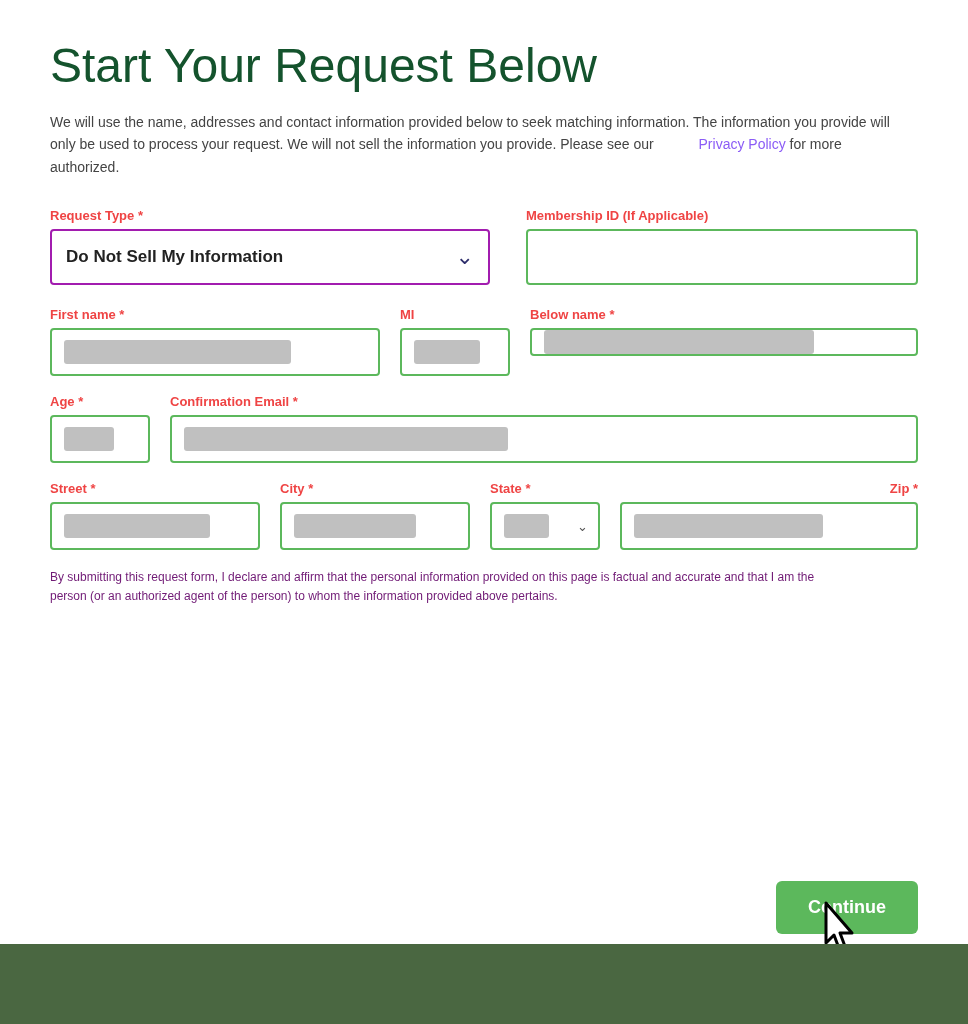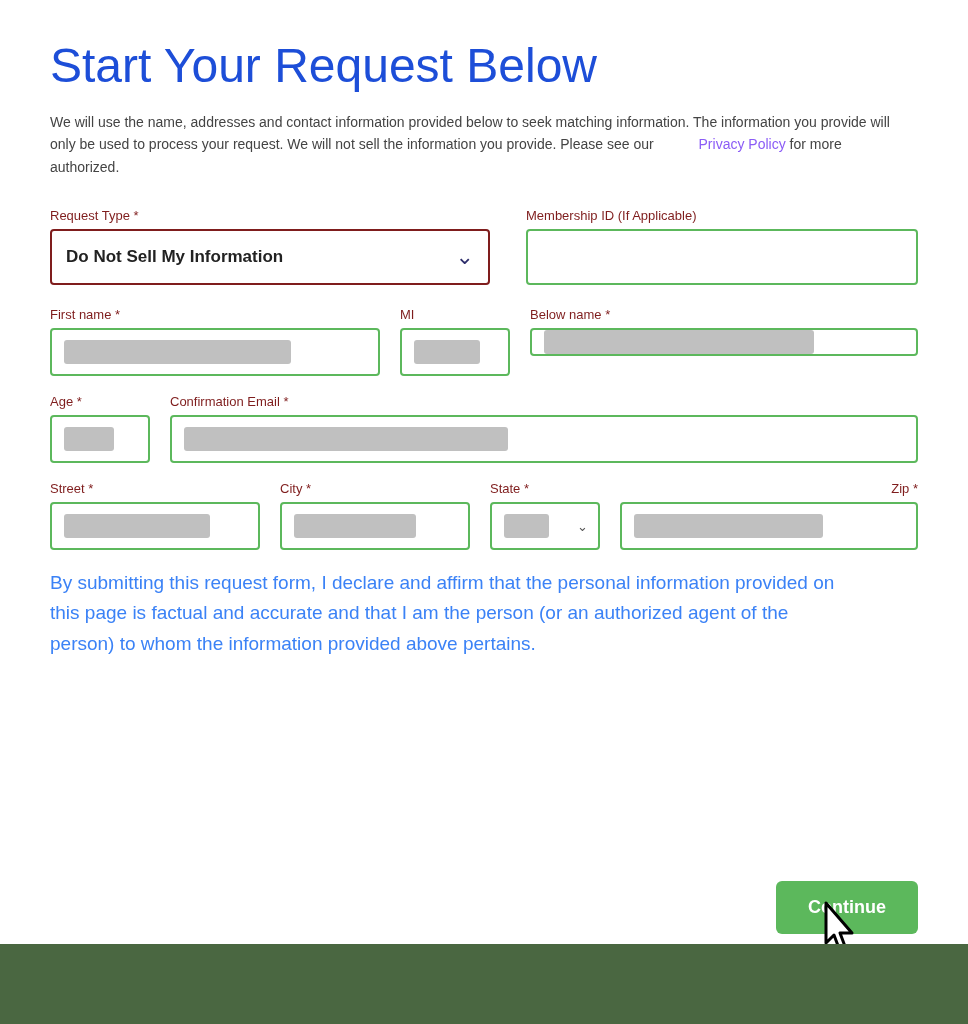--- a/index.html
+++ b/index.html
@@ -18,21 +18,21 @@
     }
 
     .page-container {
       padding: 40px 50px 0 50px;
       background: #fff;
     }
 
     .page-title {
       font-size: 48px;
       font-weight: 300;
-      color: #1d4ed8;
+      color: #14532d;
       margin-bottom: 18px;
       line-height: 1.1;
     }
 
     .description {
       font-size: 14px;
       color: #444;
       line-height: 1.6;
       margin-bottom: 30px;
       max-width: 860px;
@@ -55,23 +55,23 @@
       align-items: flex-start;
     }
 
     .form-group {
       display: flex;
       flex-direction: column;
     }
 
     .form-label {
       font-size: 13px;
-      color: #7f1d1d;
+      color: #ef4444;
       margin-bottom: 6px;
-      font-weight: 400;
+      font-weight: 700;
     }
 
     
     .row-1 {
       align-items: flex-end;
       margin-bottom: 22px;
     }
 
     .group-request-type {
       flex: 0 0 440px;
@@ -120,22 +120,22 @@
     .group-zip {
       flex: 1;
       text-align: right;
     }
 
     .state-select-wrapper {
       position: relative;
     }
 
     .disclaimer {
-      font-size: 19px;
-      color: #3b82f6;
+      font-size: 12px;
+      color: #701a75;
       line-height: 1.6;
       margin-top: 8px;
       margin-bottom: 40px;
       max-width: 800px;
     }
 
     .footer-bar {
       position: absolute;
       bottom: 0;
       left: 0;
@@ -179,21 +179,21 @@
       padding: 0 12px;
     }
 
     .fake-input .gray-block {
       background: #c0c0c0;
       height: 24px;
       border-radius: 3px;
     }
 
     .fake-select-large {
-      border: 2px solid #7f1d1d;
+      border: 2px solid #a21caf;
       border-radius: 4px;
       height: 56px;
       background: #fff;
       display: flex;
       align-items: center;
       padding: 0 14px;
       position: relative;
       cursor: pointer;
     }
 

